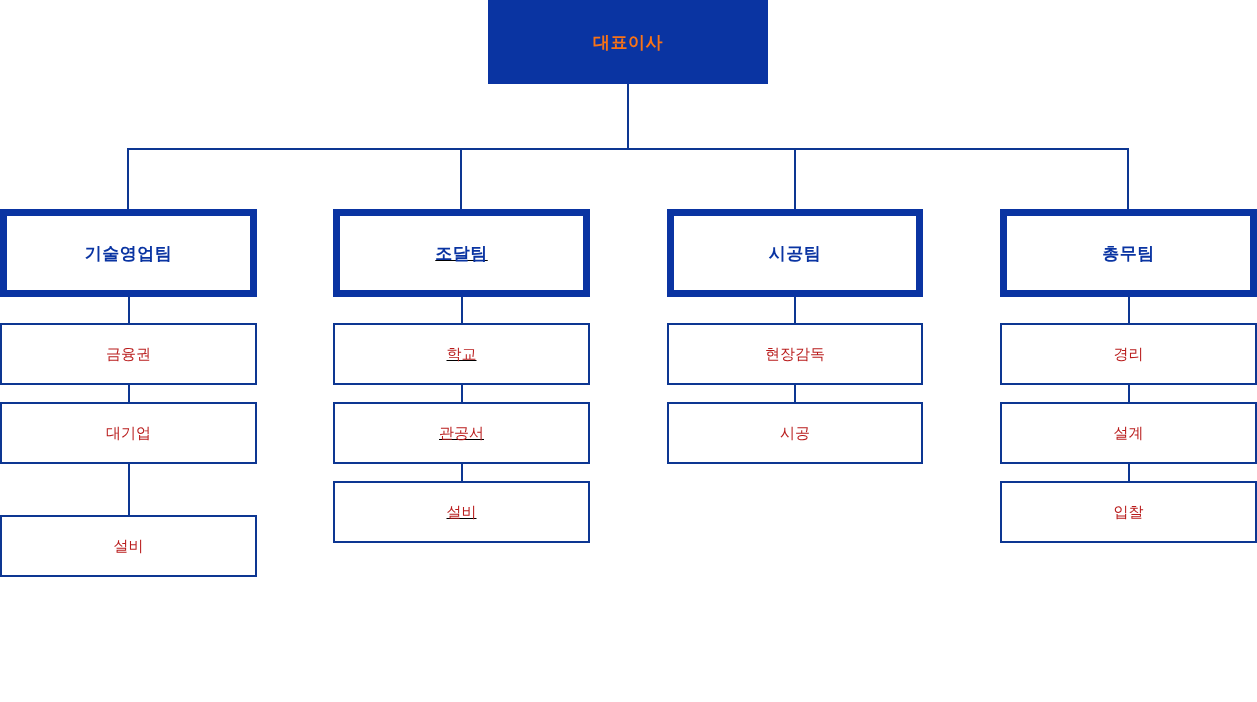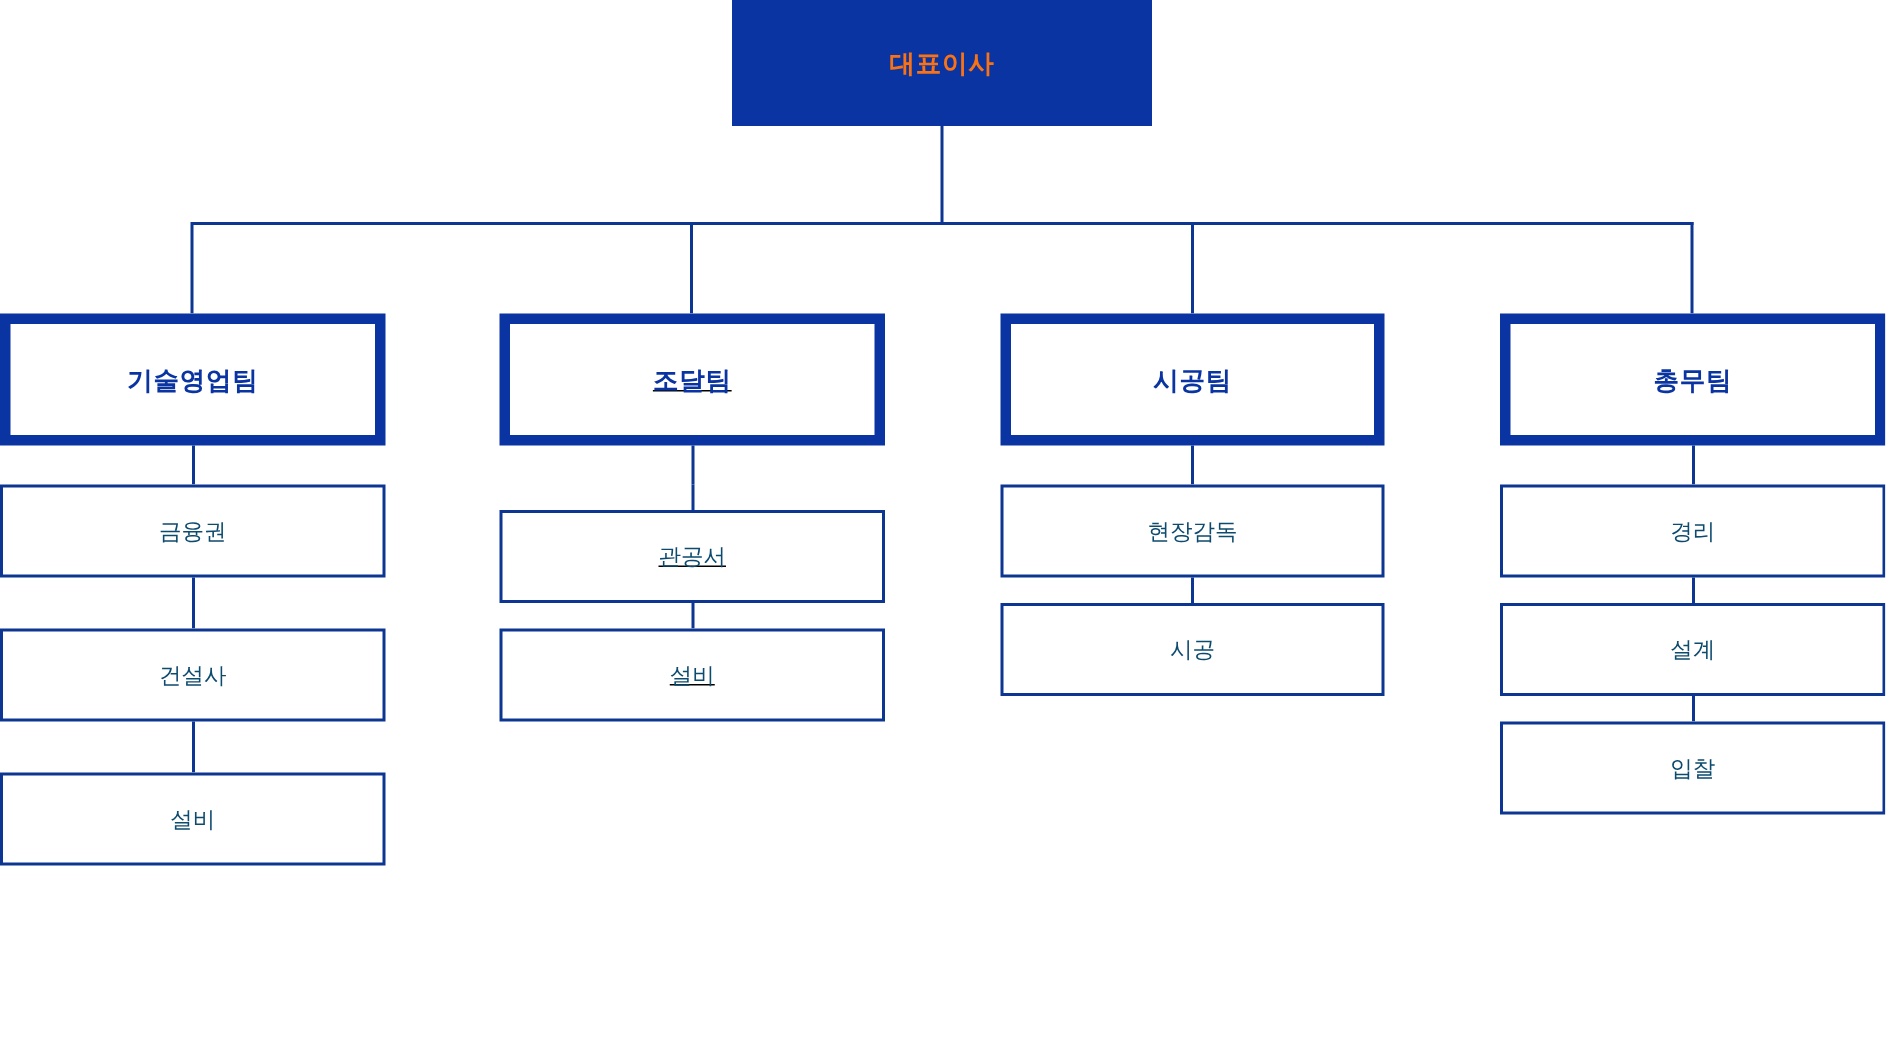--- a/index.html
+++ b/index.html
@@ -72,21 +72,21 @@
     justify-content: center;
     letter-spacing: 0.5px;
   }
   
   .member-box {
     width: 100%;
     height: 62px;
     box-sizing: border-box;
     border: 2px solid #0d3692;
     background: #ffffff;
-    color: #0c4a6e;
+    color: #b91c1c;
     font-size: 15px;
     display: flex;
     align-items: center;
     justify-content: center;
   }
   
   .vconn {
     width: 2px;
     height: 17px;
     background: #0d3692;
@@ -105,30 +105,31 @@
   <div class="vline drop-1"></div>
   <div class="vline drop-2"></div>
   <div class="vline drop-3"></div>
   <div class="vline drop-4"></div>
 
   <div class="col col-1">
     <div class="team-box">기술영업팀</div>
     <div class="vconn first"></div>
     <div class="member-box">금융권</div>
     <div class="vconn"></div>
+    <div class="member-box">대기업</div>
     <div class="vconn"></div>
-    <div class="member-box">건설사</div>
     <div class="vconn"></div>
     <div class="vconn"></div>
     <div class="member-box">설비</div>
   </div>
 
   <div class="col col-2">
     <div class="team-box">조달팀</div>
     <div class="vconn first"></div>
+    <div class="member-box">학교</div>
     <div class="vconn"></div>
     <div class="member-box">관공서</div>
     <div class="vconn"></div>
     <div class="member-box">설비</div>
   </div>
 
   <div class="col col-4">
     <div class="team-box">총무팀</div>
     <div class="vconn first"></div>
     <div class="member-box">경리</div>

